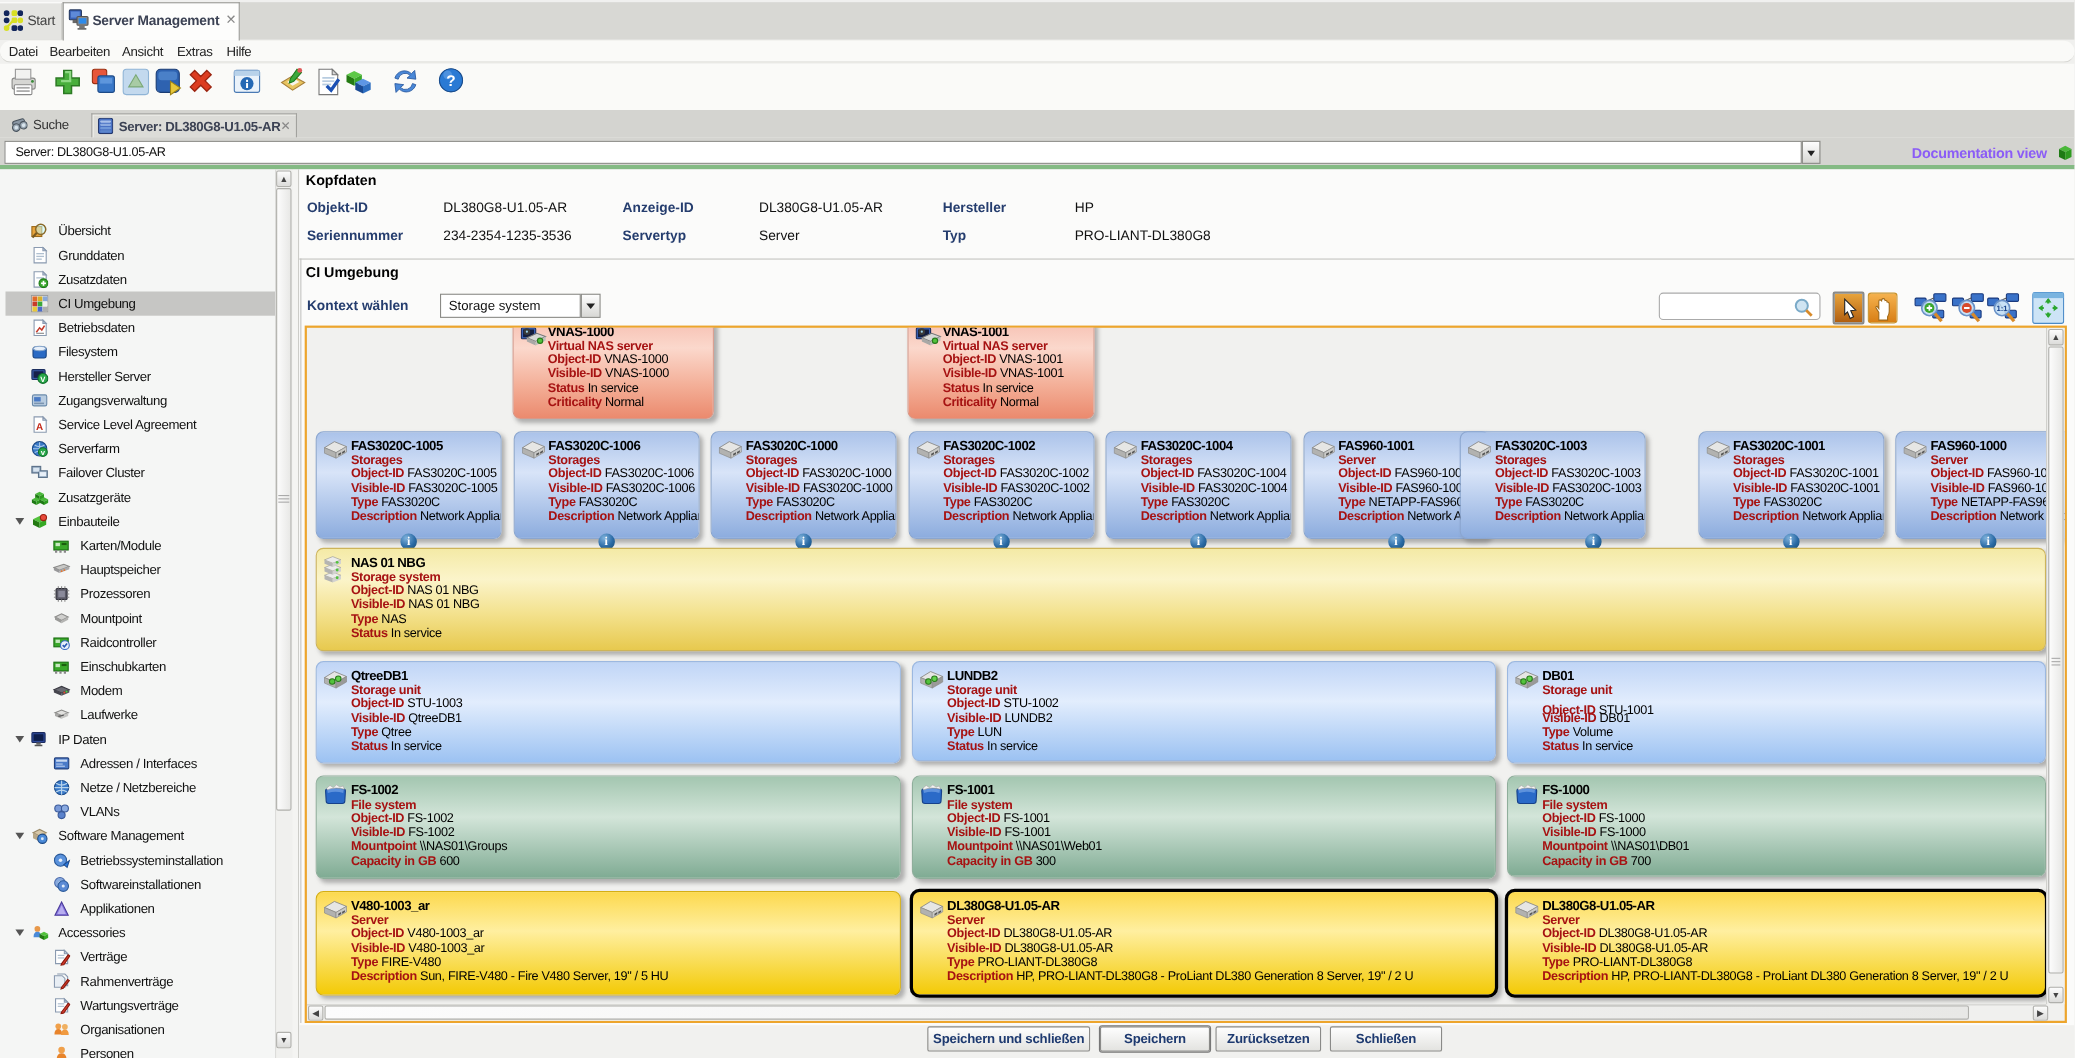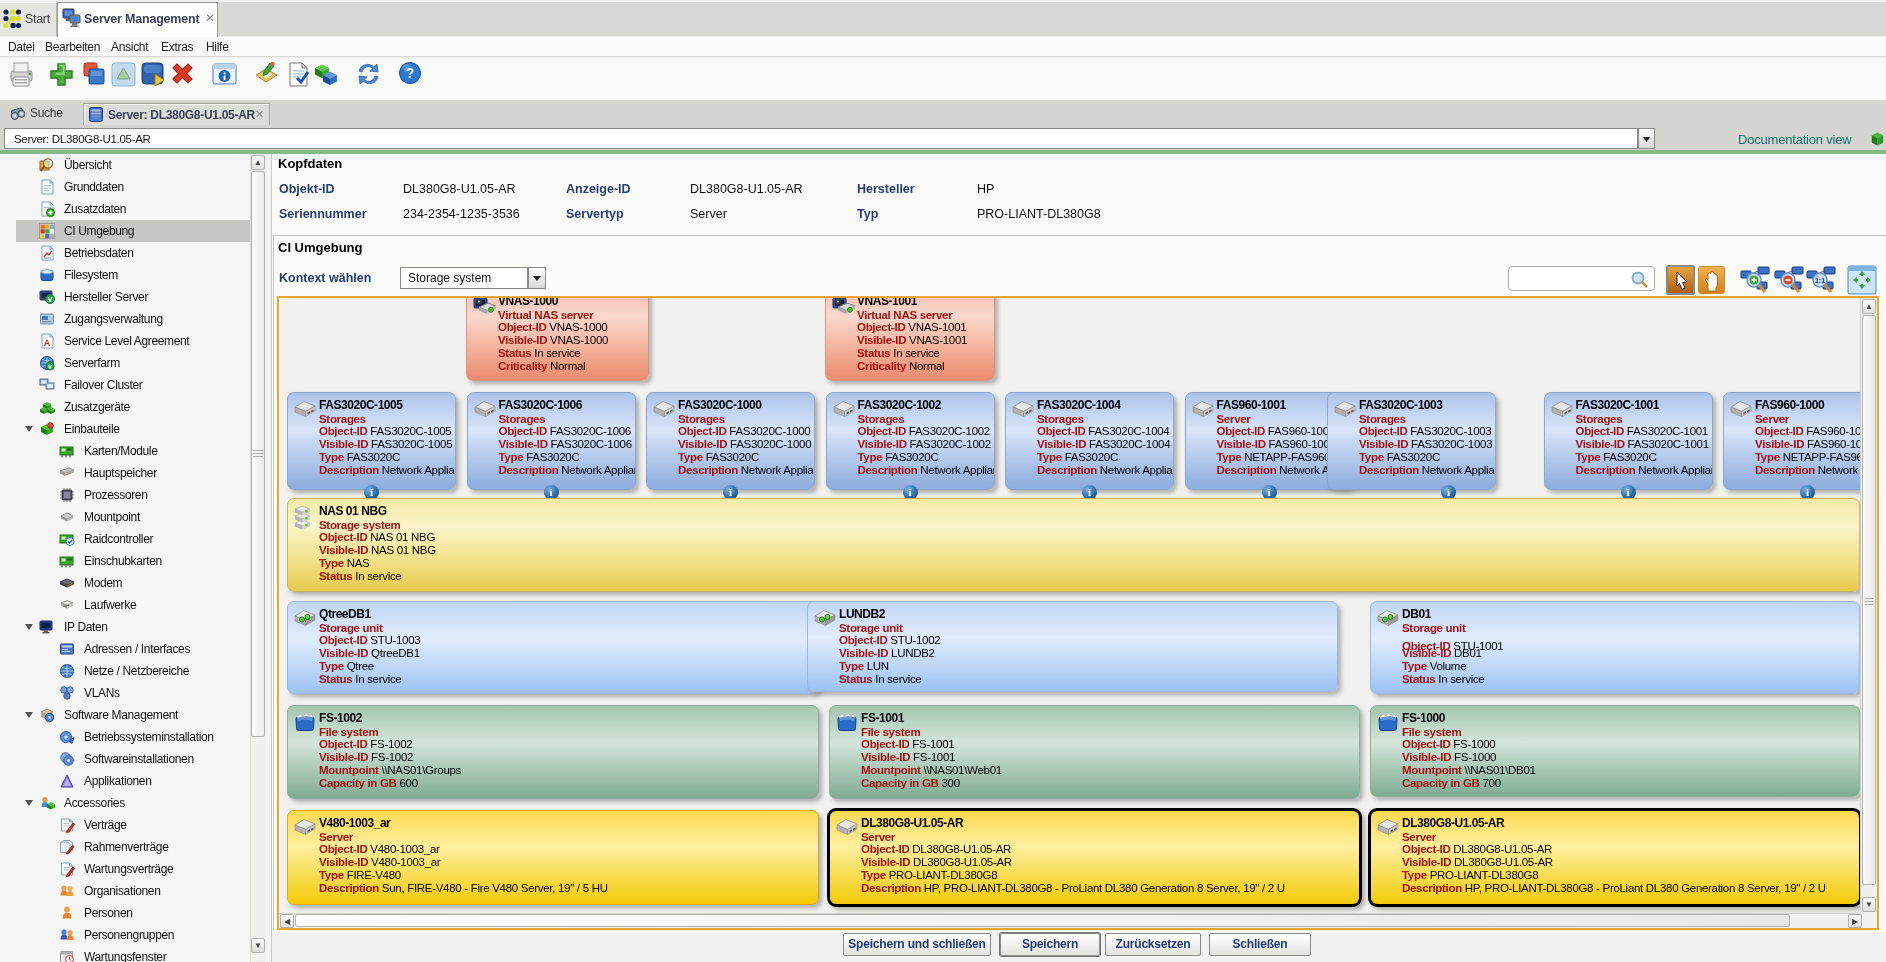--- a/index.html
+++ b/index.html
@@ -5,34 +5,34 @@
 html,body{width:1886px;height:962px;overflow:hidden;}
 body{position:relative;background:#f0f0ee;font-size:12px;}
 .abs{position:absolute;}
 
 #topstrip{left:0;top:0;width:1886px;height:36px;background:#d8d8d4;border-top:2px solid #f0f0ef;}
 #tabStart{left:0;top:2px;width:57px;height:34px;background:#e4e4e1;border-right:1px solid #b5b5b0;border-top:1px solid #fff;}
 #tabStart .lbl{position:absolute;left:25px;top:9px;color:#444;font-size:12.5px;letter-spacing:-0.3px;}
 #tabSM{left:57px;top:2px;width:161px;height:35px;background:#fdfdfc;border:1px solid #9a9a96;border-bottom:none;}
 #tabSM .lbl{position:absolute;left:26px;top:9px;color:#3c4254;font-size:12.5px;font-weight:bold;letter-spacing:-0.2px;}
 #tabSM .x{position:absolute;left:147px;top:8px;color:#888;font-size:12px;}
-#menubar{left:0;top:37px;width:1886px;height:20px;background:#fafaf8;border-bottom:1px solid #d8d8d4;}
+#menubar{left:0;top:37px;width:1886px;height:20px;background:#fafaf8;border-bottom:1px solid #d8d8d4;border-radius:10px;}
 #menubar span{position:absolute;top:3px;color:#222;font-size:12px;letter-spacing:-0.3px;}
 #toolbar{left:0;top:58px;width:1886px;height:42px;background:#fafaf8;}
 #tabrow2{left:0;top:100px;width:1886px;height:25px;background:#d4d4d0;}
 #tabSrv{left:83px;top:103px;width:187px;height:22px;background:#dcdcd8;border:1px solid #a2a29e;border-bottom:none;box-shadow:inset 1px 1px 0 #f5f5f2;}
 #comborow{left:0;top:125px;width:1886px;height:26px;background:#d4d4d0;}
 #maincombo{left:4px;top:128px;width:1634px;height:21px;background:#fff;border:1px solid #8a8a86;}
 #maincombo .txt{position:absolute;left:9px;top:4px;color:#111;font-size:11.5px;letter-spacing:-0.3px;}
 #combobtn{left:1638px;top:128px;width:17px;height:21px;background:linear-gradient(#fdfdfd,#d8d8d5);border:1px solid #8a8a86;}
-#docview{left:1738px;top:132px;color:#0f766e;font-weight:normal;font-size:13px;letter-spacing:-0.2px;}
+#docview{left:1738px;top:132px;color:#8b5cf6;font-weight:bold;font-size:13px;letter-spacing:-0.2px;}
 #greenbar{left:0;top:150px;width:1886px;height:4px;background:#84ba84;}
 
 #sidebar{left:0;top:154px;width:250px;height:808px;background:#f5f6f5;overflow:hidden;}
-.trow{position:absolute;left:16px;width:250px;height:22px;}
+.trow{position:absolute;left:5px;width:250px;height:22px;margin-top:45px;}
 .trow.sel{background:#c6c6c4;}
 .trow .tlbl{position:absolute;top:4px;color:#111;font-size:12px;letter-spacing:-0.35px;white-space:nowrap;}
 .trow .arr{position:absolute;left:9px;top:8px;width:0;height:0;border-left:4px solid transparent;border-right:4px solid transparent;border-top:6px solid #555;}
 .ticon{position:absolute;top:3px;width:16px;height:16px;}
 #sbScroll{left:250px;top:154px;width:16px;height:808px;background:#f0f0ee;border-left:1px solid #dcdcda;}
 #sbDivider{left:266px;top:154px;width:6px;height:808px;background:#f4f4f2;border-right:1px solid #c8c8c4;}
 .sbtn{position:absolute;width:14px;height:15px;background:linear-gradient(#fcfcfc,#dcdcda);border:1px solid #b0b0ac;border-radius:2px;font-size:8px;color:#444;text-align:center;line-height:14px;}
 .sthumb{position:absolute;background:linear-gradient(90deg,#fcfcfc,#e8e8e6);border:1px solid #b0b0ac;border-radius:2px;}
 
 #main{left:272px;top:154px;width:1614px;height:808px;background:#fbfbfa;}
@@ -846,21 +846,21 @@
         <circle cx="8" cy="11.5" r="2.5" fill="#52c23c" stroke="#2a7a1c"></circle>
         <circle cx="13.5" cy="9" r="2.5" fill="#62d24c" stroke="#2a7a1c"></circle>
       </svg>
       <span class="ttl">QtreeDB1</span>
       <div class="ln" style="top:19.5px"><b>Storage unit</b></div>
       <div class="ln" style="top:32.3px"><b>Object-ID</b> STU-1003</div>
       <div class="ln" style="top:45.099999999999994px"><b>Visible-ID</b> QtreeDB1</div>
       <div class="ln" style="top:57.89999999999999px"><b>Type</b> Qtree</div>
       <div class="ln" style="top:70.69999999999999px"><b>Status</b> In service</div>
     </div>
-    <div class="node nblue2" style="left:528px;top:303px;width:531px;height:91px">
+    <div class="node nblue2" style="left:550px;top:303px;width:531px;height:91px">
       <svg class="nicon" width="24" height="20" viewBox="0 0 24 20">
         <path d="M1 8 L10 2.5 L21 7 L11.5 12.5 Z" fill="#e6e6e4" stroke="#8a8a88" stroke-width="0.8"></path>
         <path d="M1 8 L11.5 12.5 V17.5 L1 13 Z" fill="#b2b2b0" stroke="#8a8a88" stroke-width="0.6"></path>
         <path d="M21 7 L11.5 12.5 V17.5 L21 12 Z" fill="#9a9a98" stroke="#8a8a88" stroke-width="0.6"></path>
         <circle cx="8" cy="11.5" r="2.5" fill="#52c23c" stroke="#2a7a1c"></circle>
         <circle cx="13.5" cy="9" r="2.5" fill="#62d24c" stroke="#2a7a1c"></circle>
       </svg>
       <span class="ttl">LUNDB2</span>
       <div class="ln" style="top:19.5px"><b>Storage unit</b></div>
       <div class="ln" style="top:32.3px"><b>Object-ID</b> STU-1002</div>

